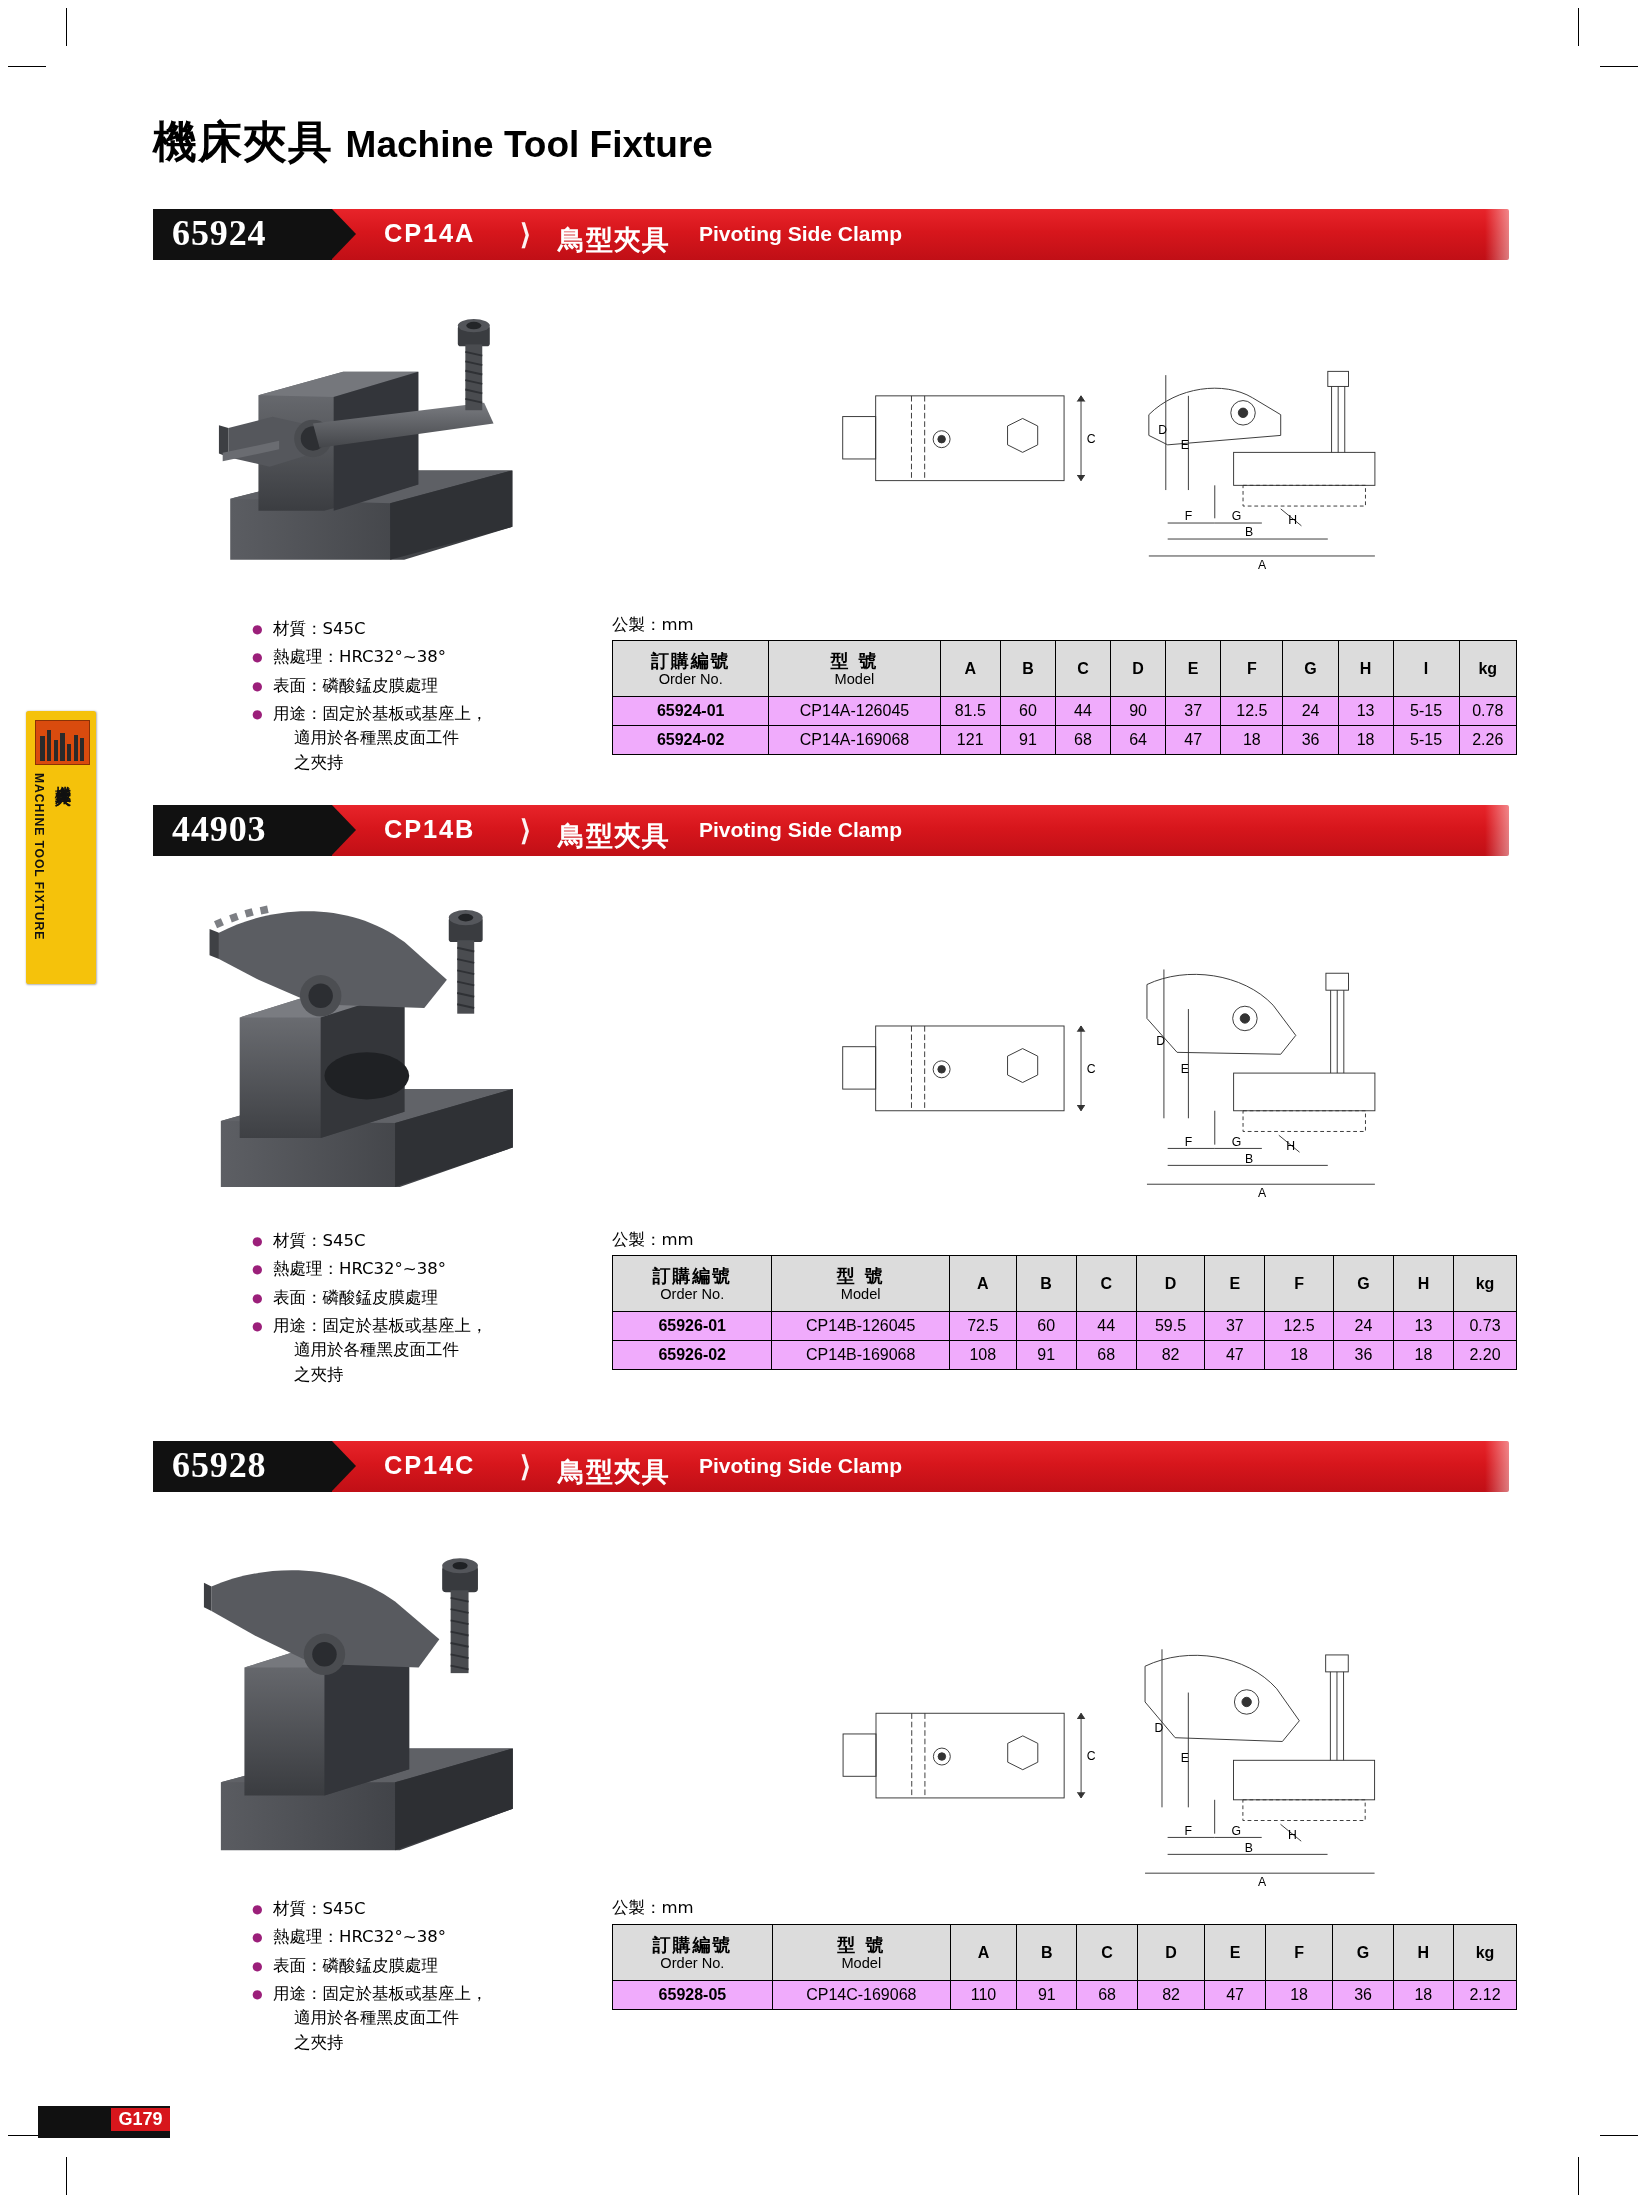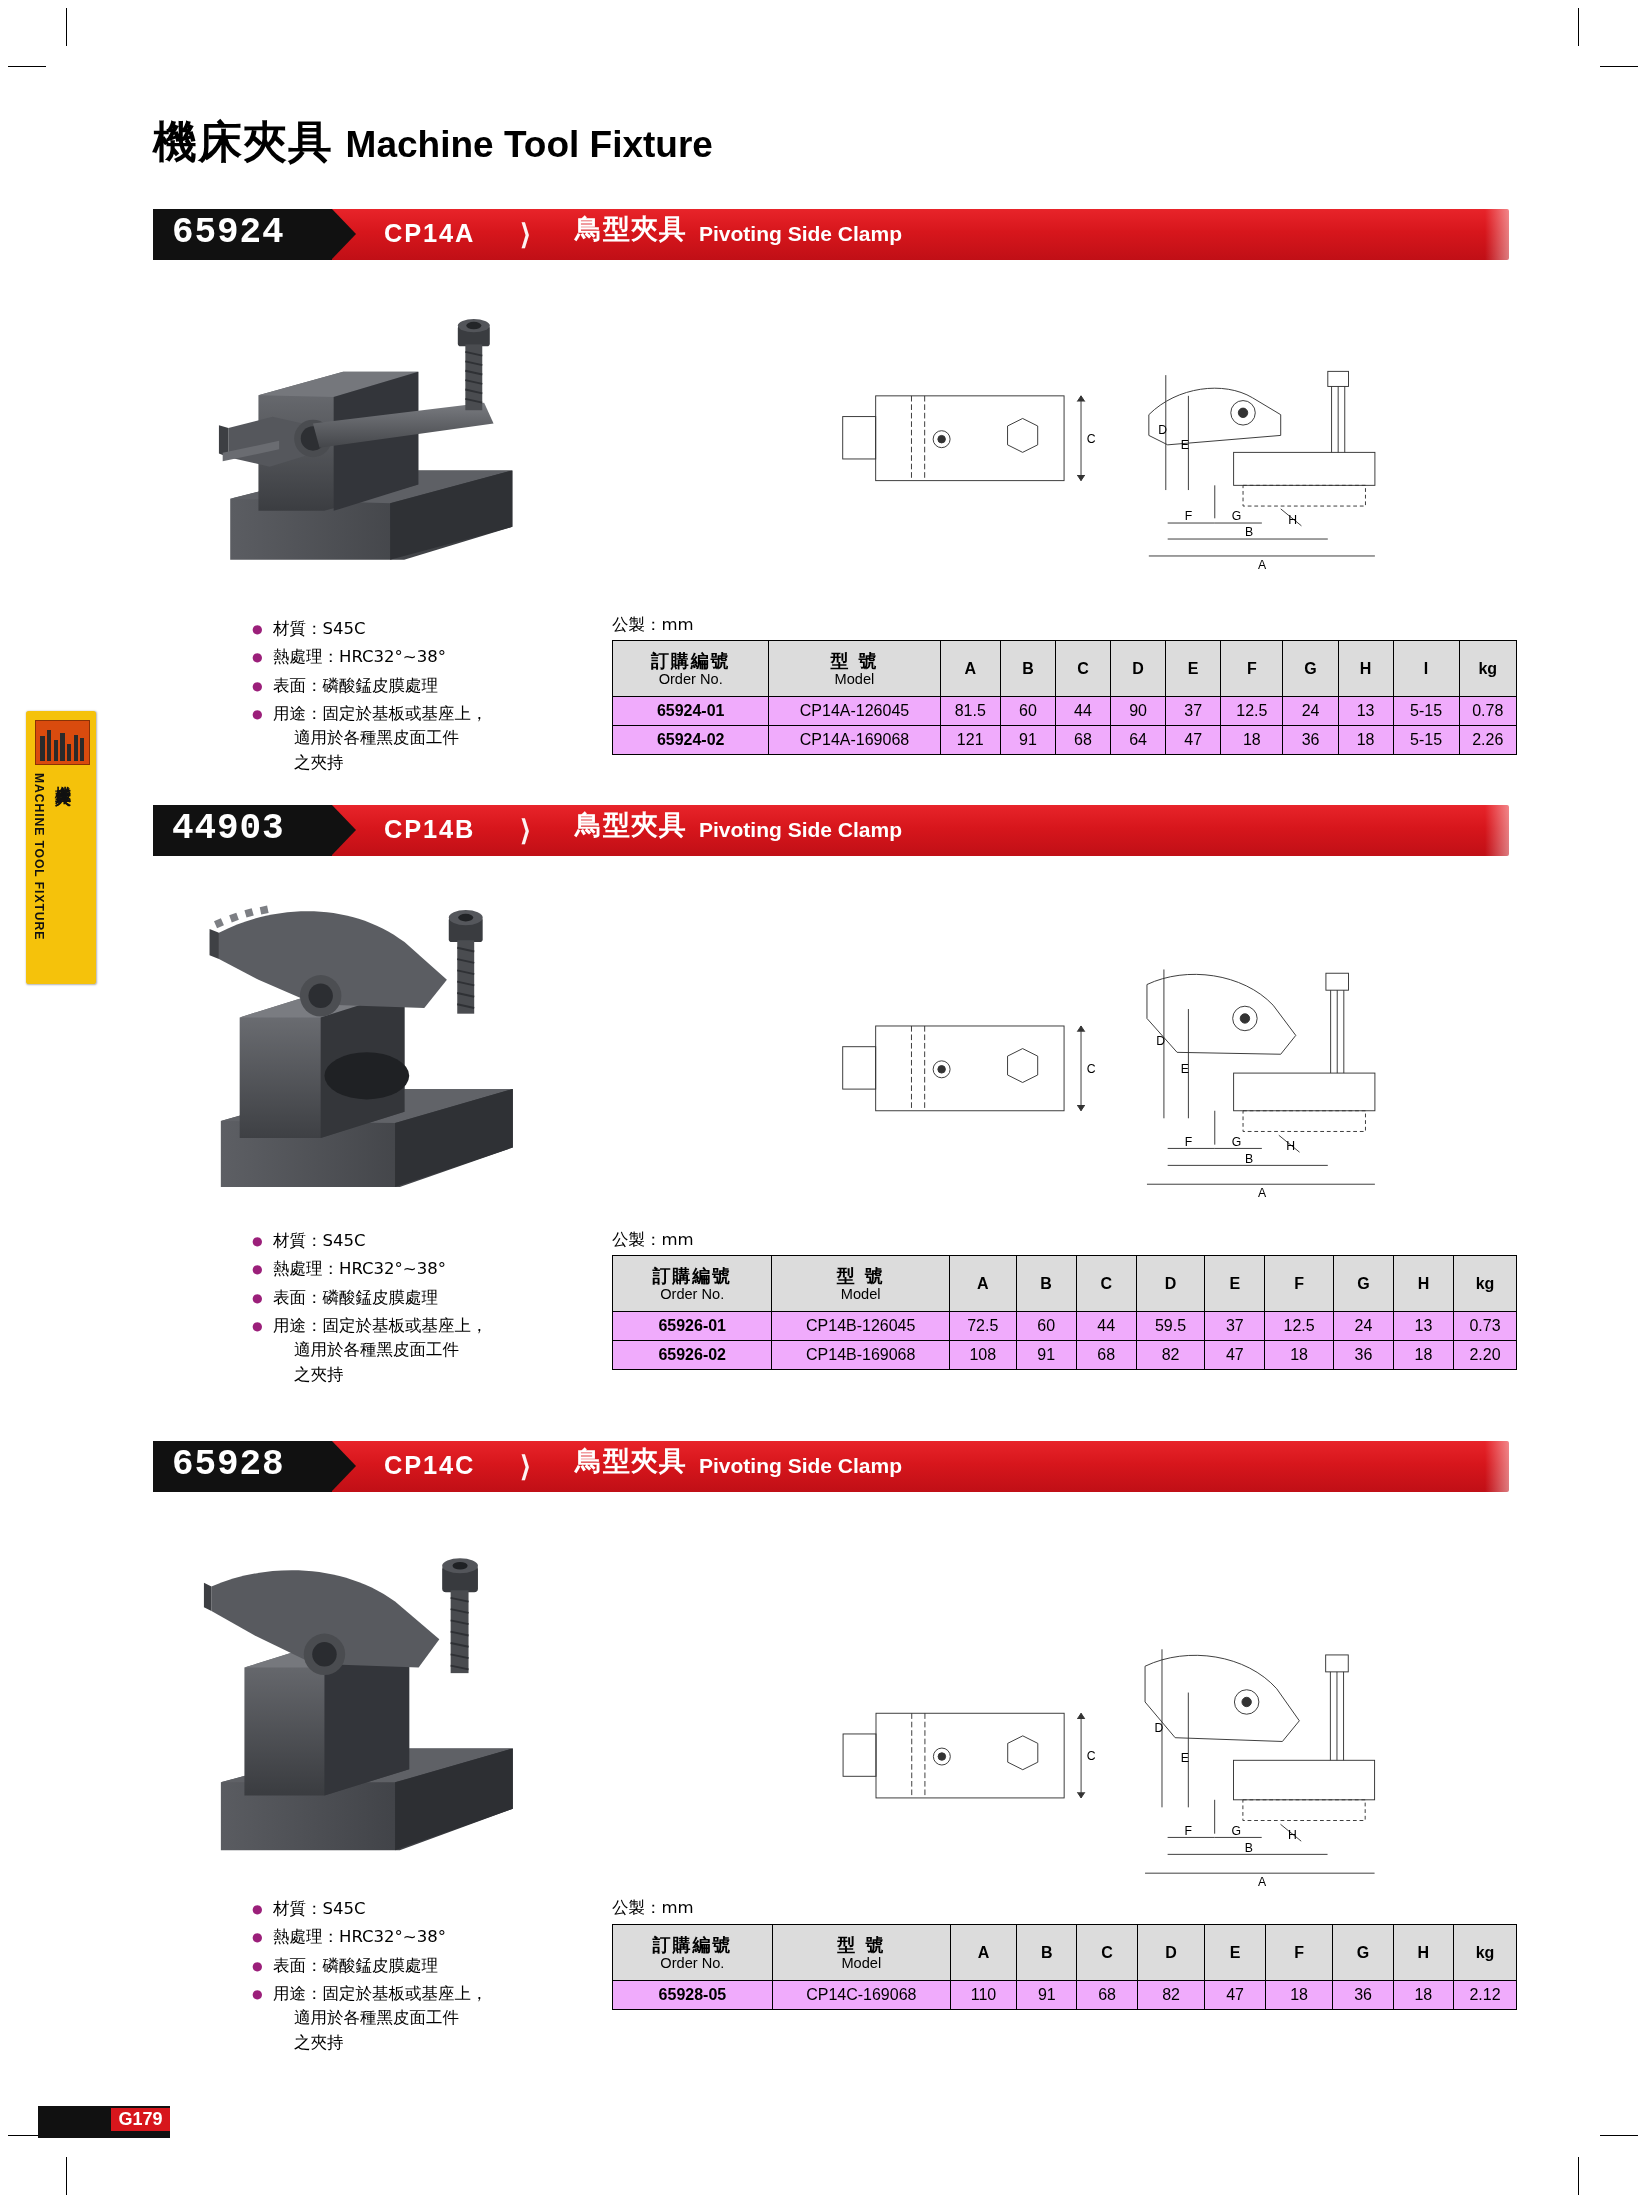--- a/index.html
+++ b/index.html
@@ -87,21 +87,21 @@
     border-left: 24.5px solid #111;
   }
   .banner .code {
     position: absolute;
     left: 19px;
     top: 2.8px;
     color: #fff;
     font-size: 36px;
     font-weight: bold;
     letter-spacing: 0.9px;
-    font-family: Liberation Mono, monospace;
+    font-family: Liberation Serif, serif;
   }
   .banner .model {
     position: absolute;
     left: 231px;
     top: 10.4px;
     color: #fff;
     font-size: 25.4px;
     font-weight: bold;
     letter-spacing: 1.9px;
   }
@@ -110,27 +110,26 @@
     left: 367px;
     top: 9.4px;
     color: #fff;
     font-size: 28px;
     font-weight: bold;
     opacity: .95;
   }
   .banner .name-cn {
     position: absolute;
     left: 405px;
-    top: 2px;
+    top: 13px;
     color: #fff;
     font-size: 27px;
     font-weight: bold;
     font-family: "DejaVu Sans", sans-serif;
     letter-spacing: 0.9px;
-    margin-left: 17px;
   }
   .banner .name-en {
     position: absolute;
     left: 546px;
     top: 13px;
     color: #fff;
     font-size: 21px;
     font-weight: bold;
   }
 

